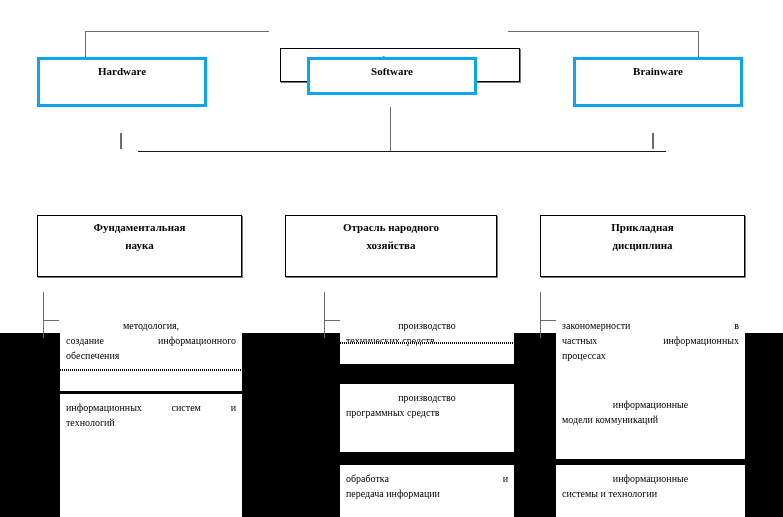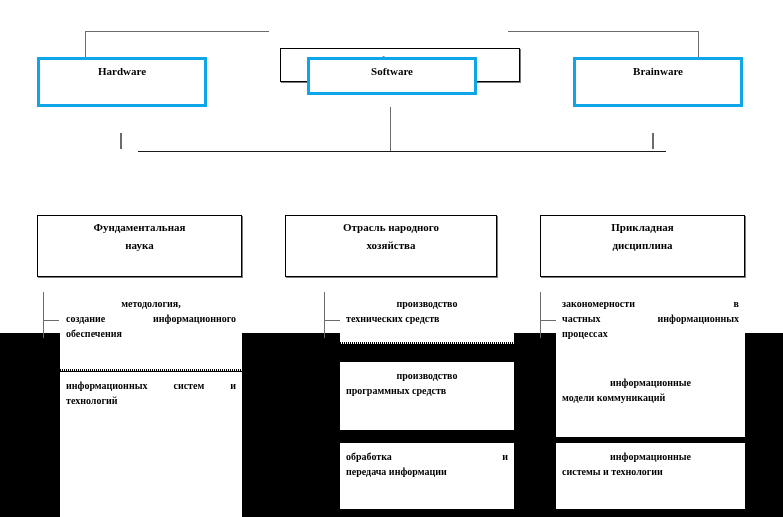--- a/index.html
+++ b/index.html
@@ -39,25 +39,26 @@
   .box.top3{
     border:1px solid #000;
     box-shadow:1px 1px 0 #7a7a7a;
   }
   
   .leaf{
     position:absolute;
     background:#ffffff;
     box-sizing:border-box;
     color:#000000;
-    font-weight:bold;
+    font-weight:normal;
     font-size:10px;
     line-height:1.0;
     padding:4px 6px 0 6px;
     overflow:hidden;
+    margin-top:22px;
   }
   .leaf .ln{
     display:block;
     width:100%;
     padding-top:5px;
     white-space:nowrap;
   }
   .leaf .ctr{text-align:center;}
   .leaf .jst{text-align:justify;text-align-last:justify;}
   .leaf .lft{text-align:left;}

